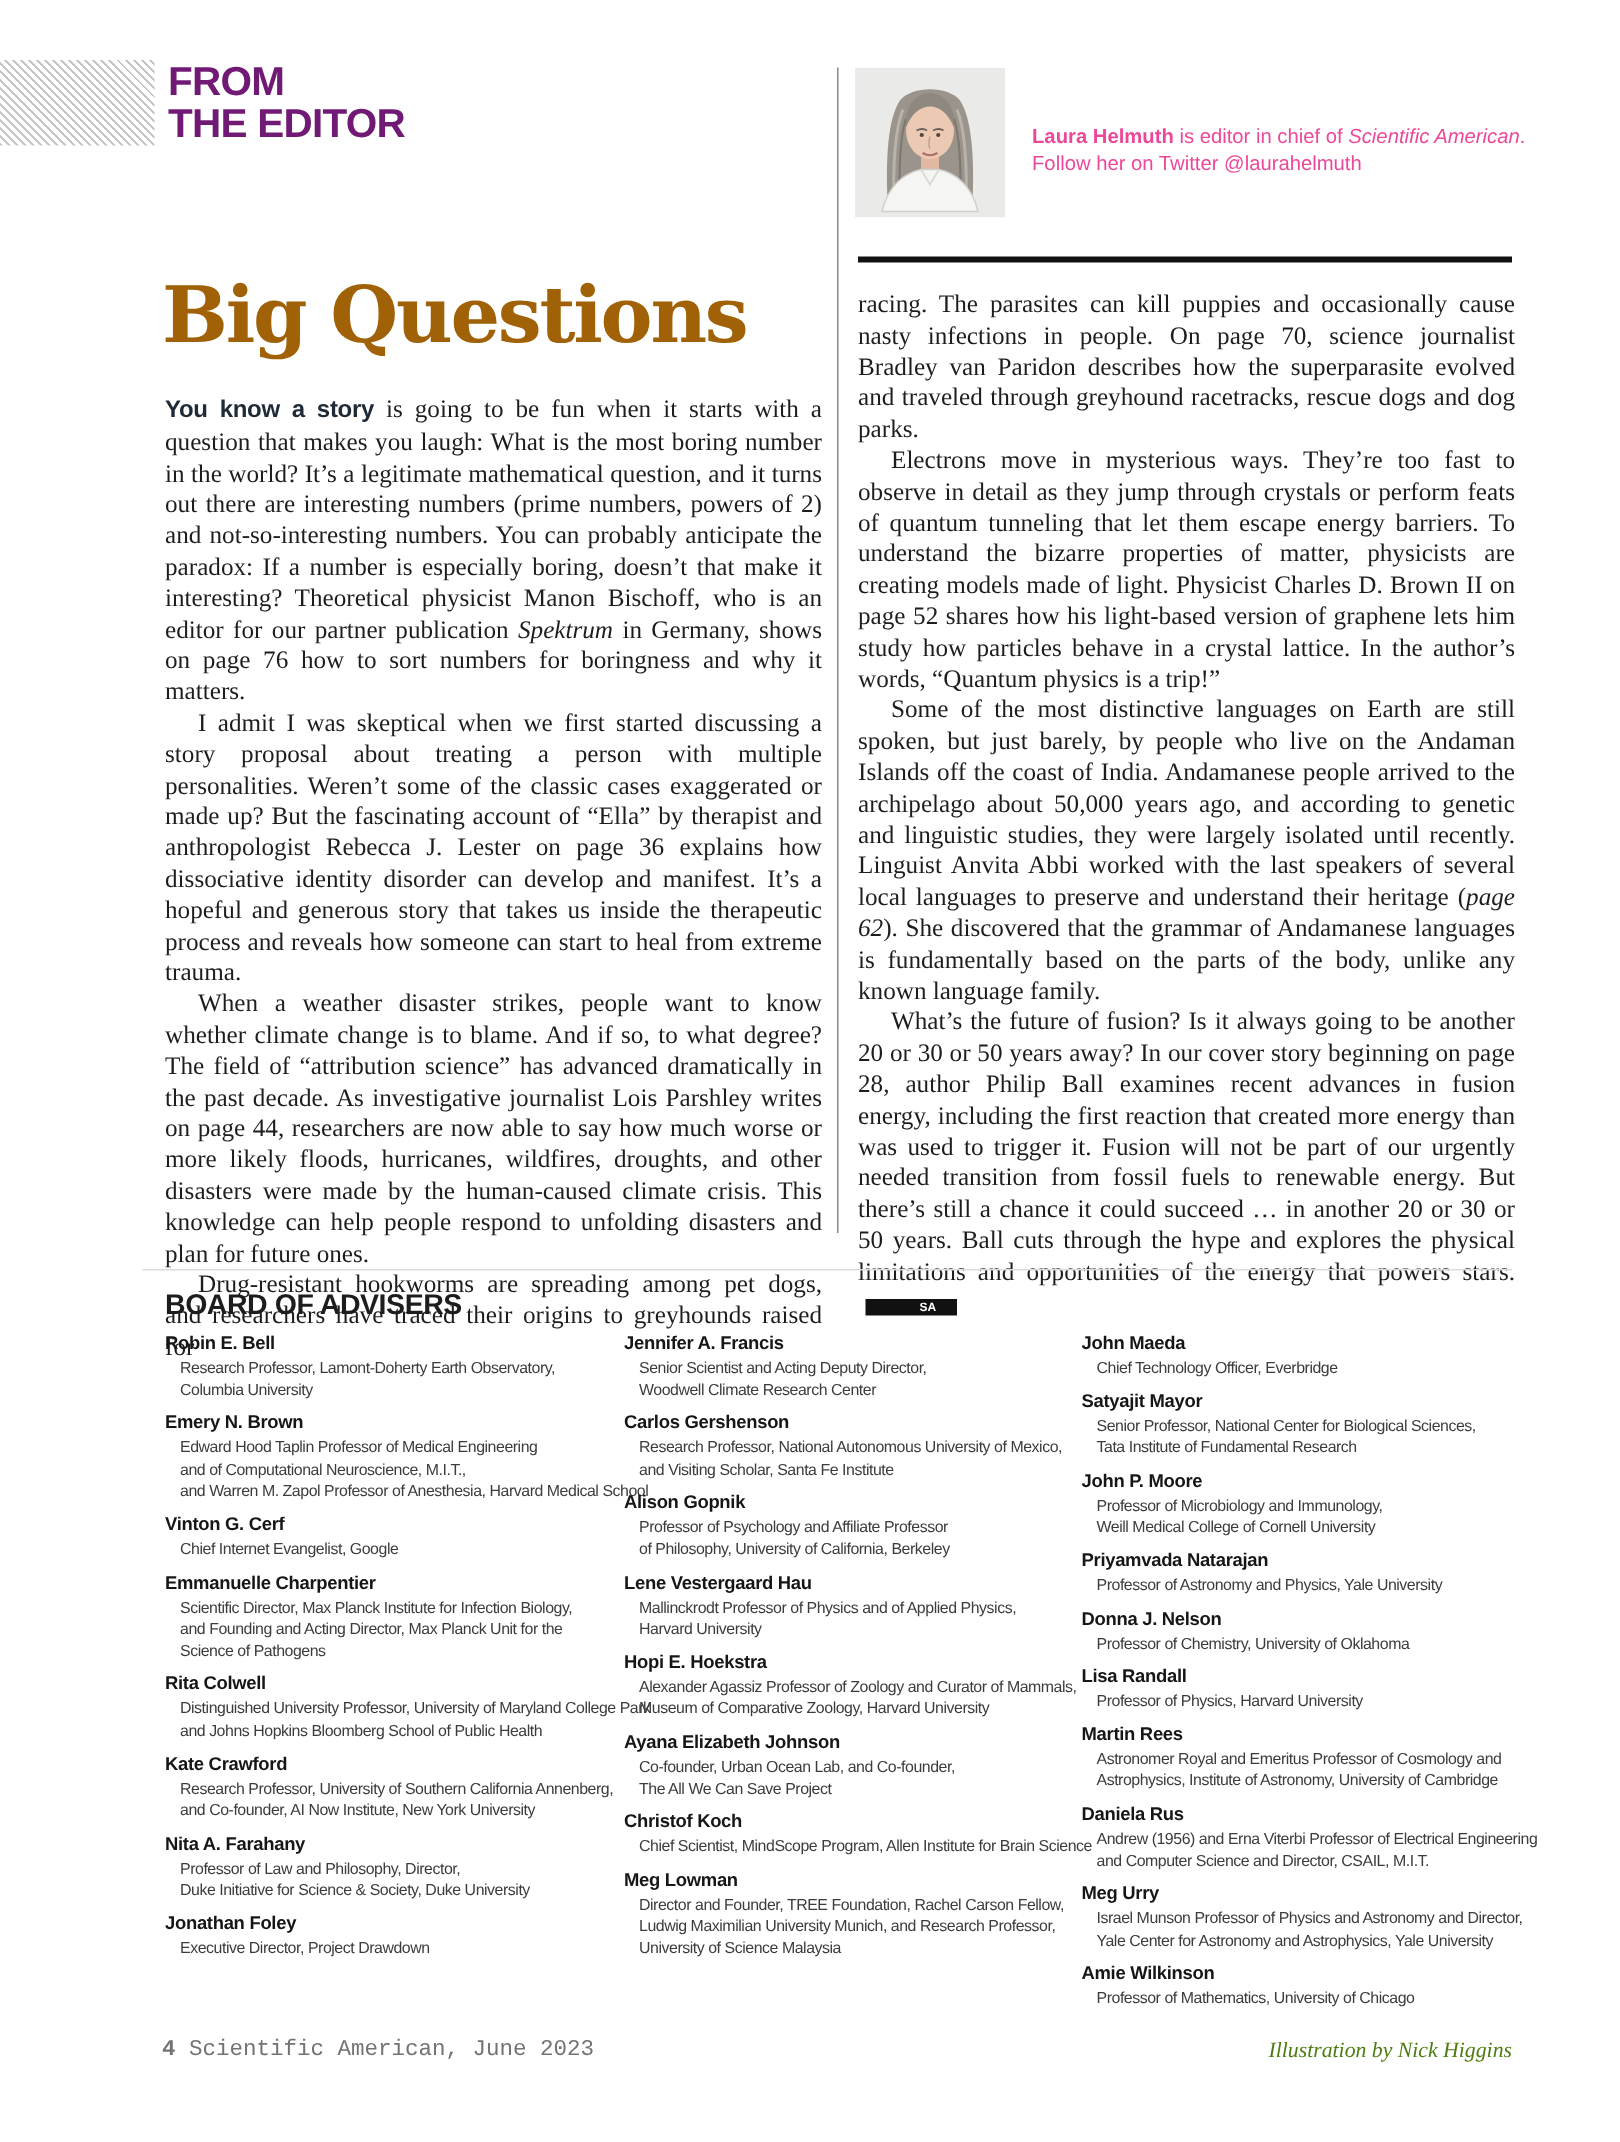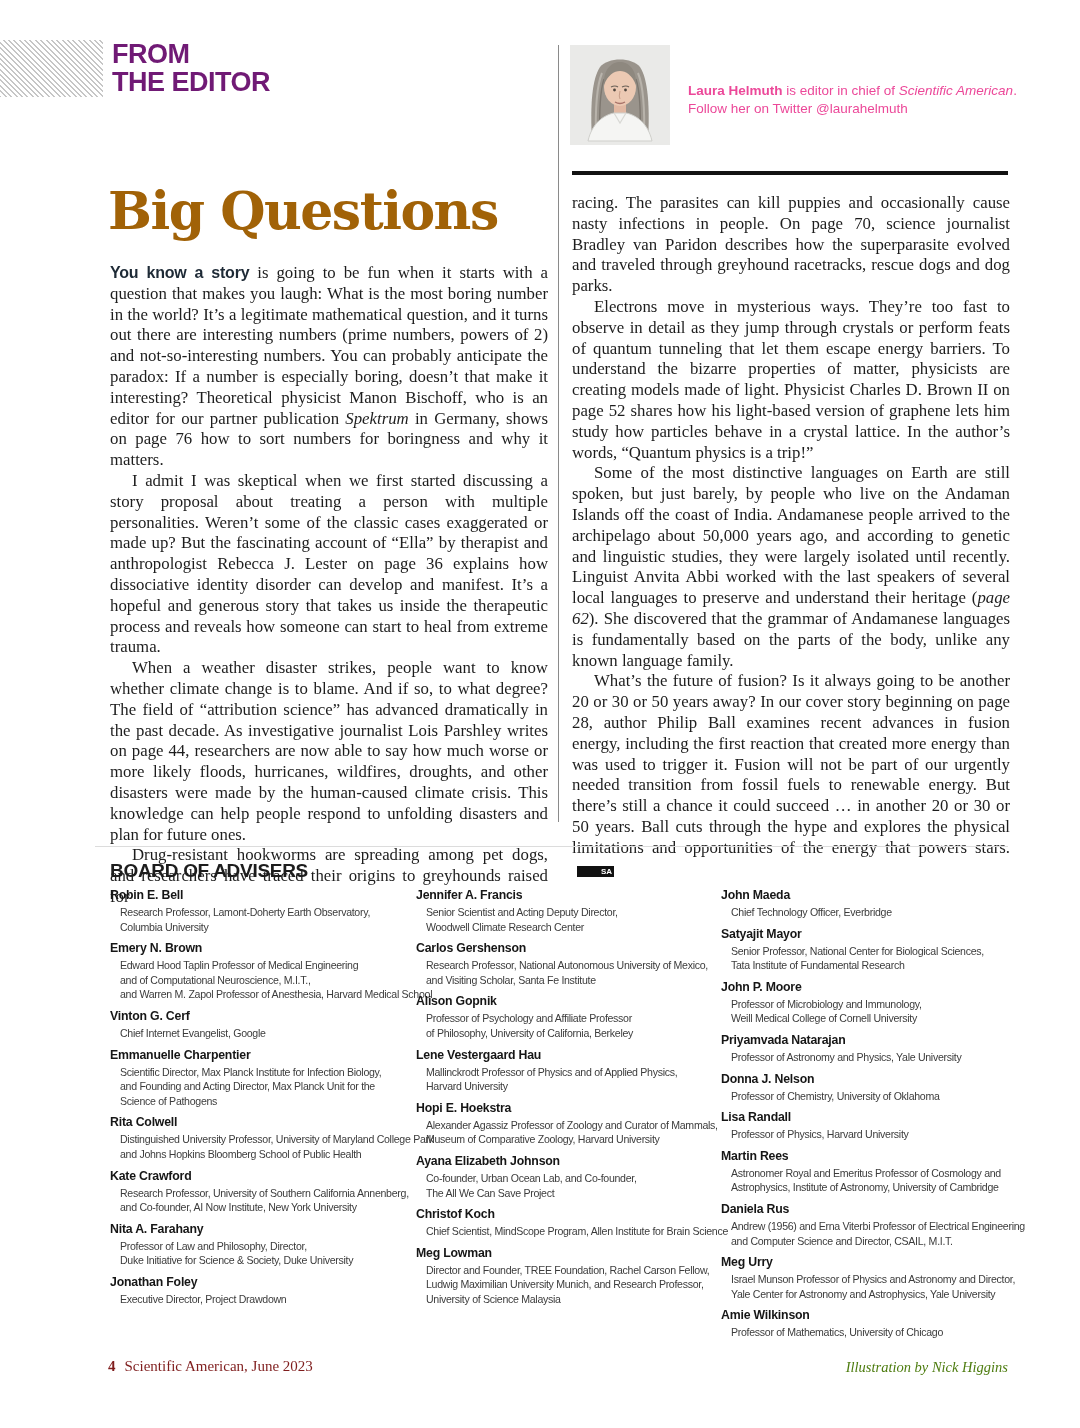--- a/index.html
+++ b/index.html
@@ -36,21 +36,21 @@
   .col p + p{text-indent:22px;}
   .seg-lead{
     font-family:"Liberation Sans",sans-serif;font-weight:bold;font-size:16px;
     color:#1e2a36;letter-spacing:-0.2px;
   }
   .seg-b{font-weight:bold;}
   .seg-i{font-style:italic;}
   .sa-mark{
     display:inline-block;background:#111;color:#fff;
     font-family:"Liberation Sans",sans-serif;font-weight:bold;font-size:8px;
-    line-height:9px;padding:1px 2px;vertical-align:baseline;margin-left:5px;
+    line-height:9px;padding:1px 14px;vertical-align:baseline;margin-left:5px;
     letter-spacing:0;
   }
   .advrule{position:absolute;left:95px;top:846px;width:913px;height:1px;background:#dcdcdc;}
   .advhead{
     position:absolute;left:110px;top:860px;
     font-family:"Liberation Sans",sans-serif;font-weight:bold;font-size:19px;
     letter-spacing:-0.3px;color:#1d1d1d;
   }
   .advcol{position:absolute;top:888px;width:300px;font-family:"Liberation Sans",sans-serif;}
   .advcol-1{left:110px;}
@@ -58,21 +58,21 @@
   .advcol-3{left:721px;}
   .adviser{margin-bottom:7px;}
   .adv-name{
     font-weight:bold;font-size:12.3px;line-height:15px;color:#161616;
     letter-spacing:-0.2px;white-space:nowrap;margin-bottom:2px;
   }
   .adv-role{
     font-size:10.6px;line-height:14.6px;color:#3c3c3c;
     letter-spacing:-0.3px;padding-left:10px;white-space:nowrap;
   }
-  .footer-left{position:absolute;left:108px;top:1358px;font-size:15px;color:#7f1d1d;}
+  .footer-left{position:absolute;left:108px;top:1358px;font-size:15px;color:#737373;font-family:Liberation Mono, monospace;}
   .footer-left .pgnum{font-weight:bold;margin-right:9px;}
   .footer-right{
     position:absolute;right:72px;top:1359px;font-size:14.5px;font-style:italic;color:#4d7c0f;
   }
 </style>
 </head>
 <body>
 
 <div>
 

